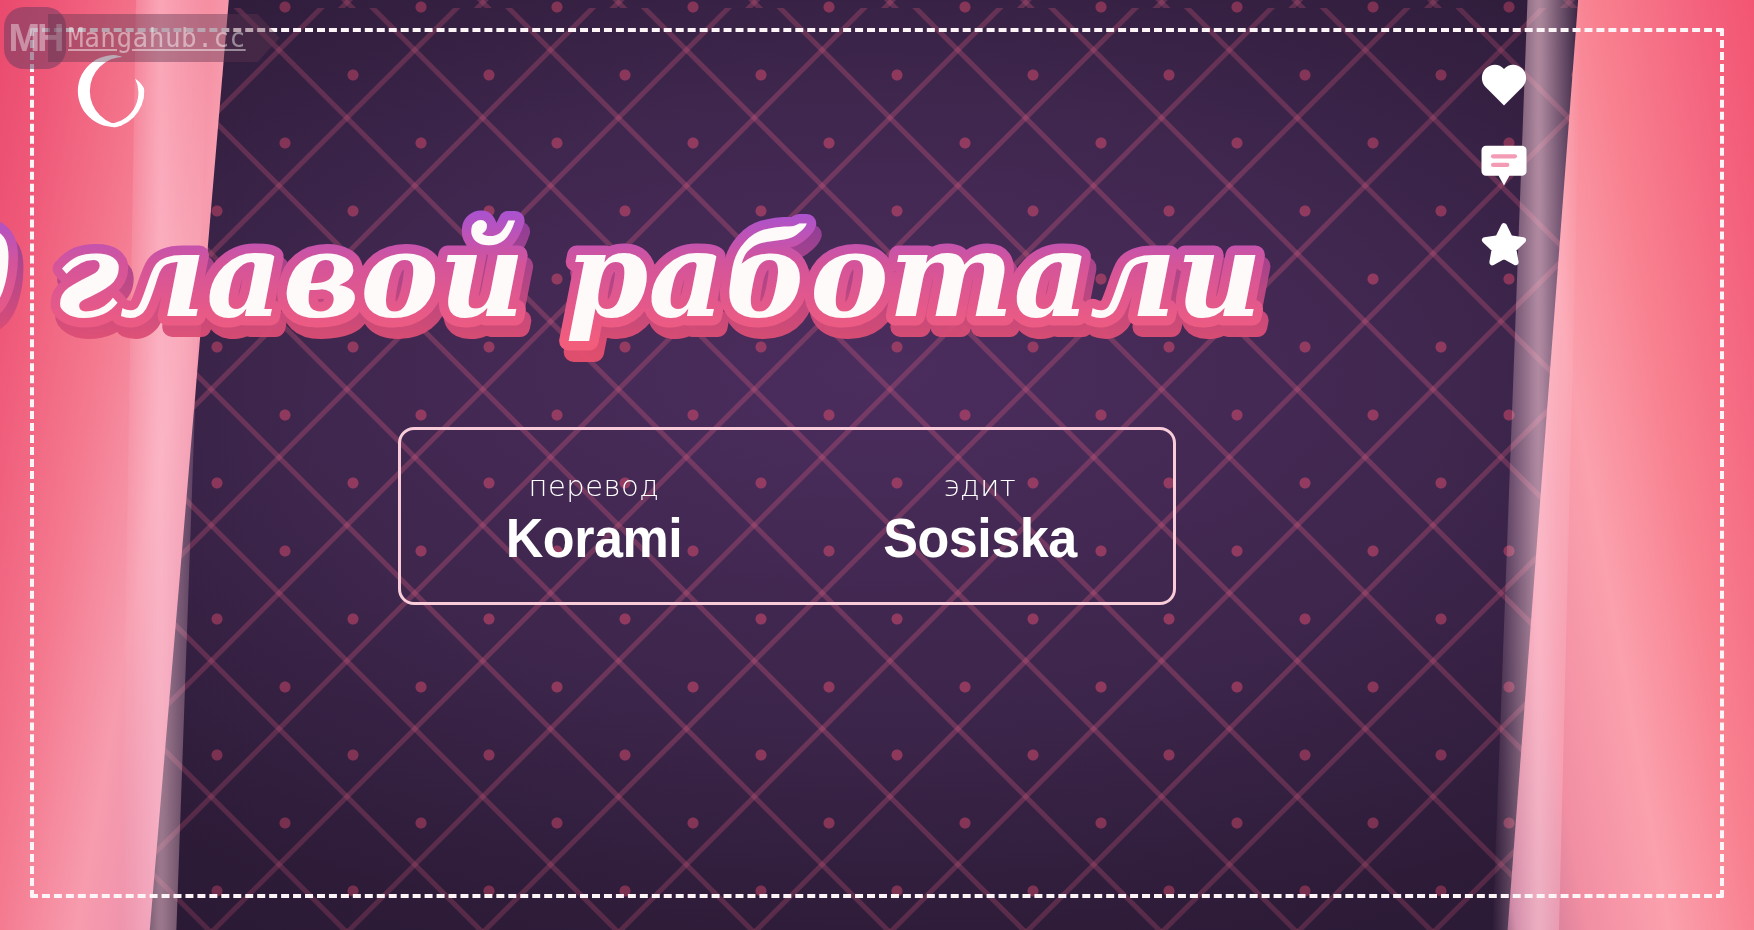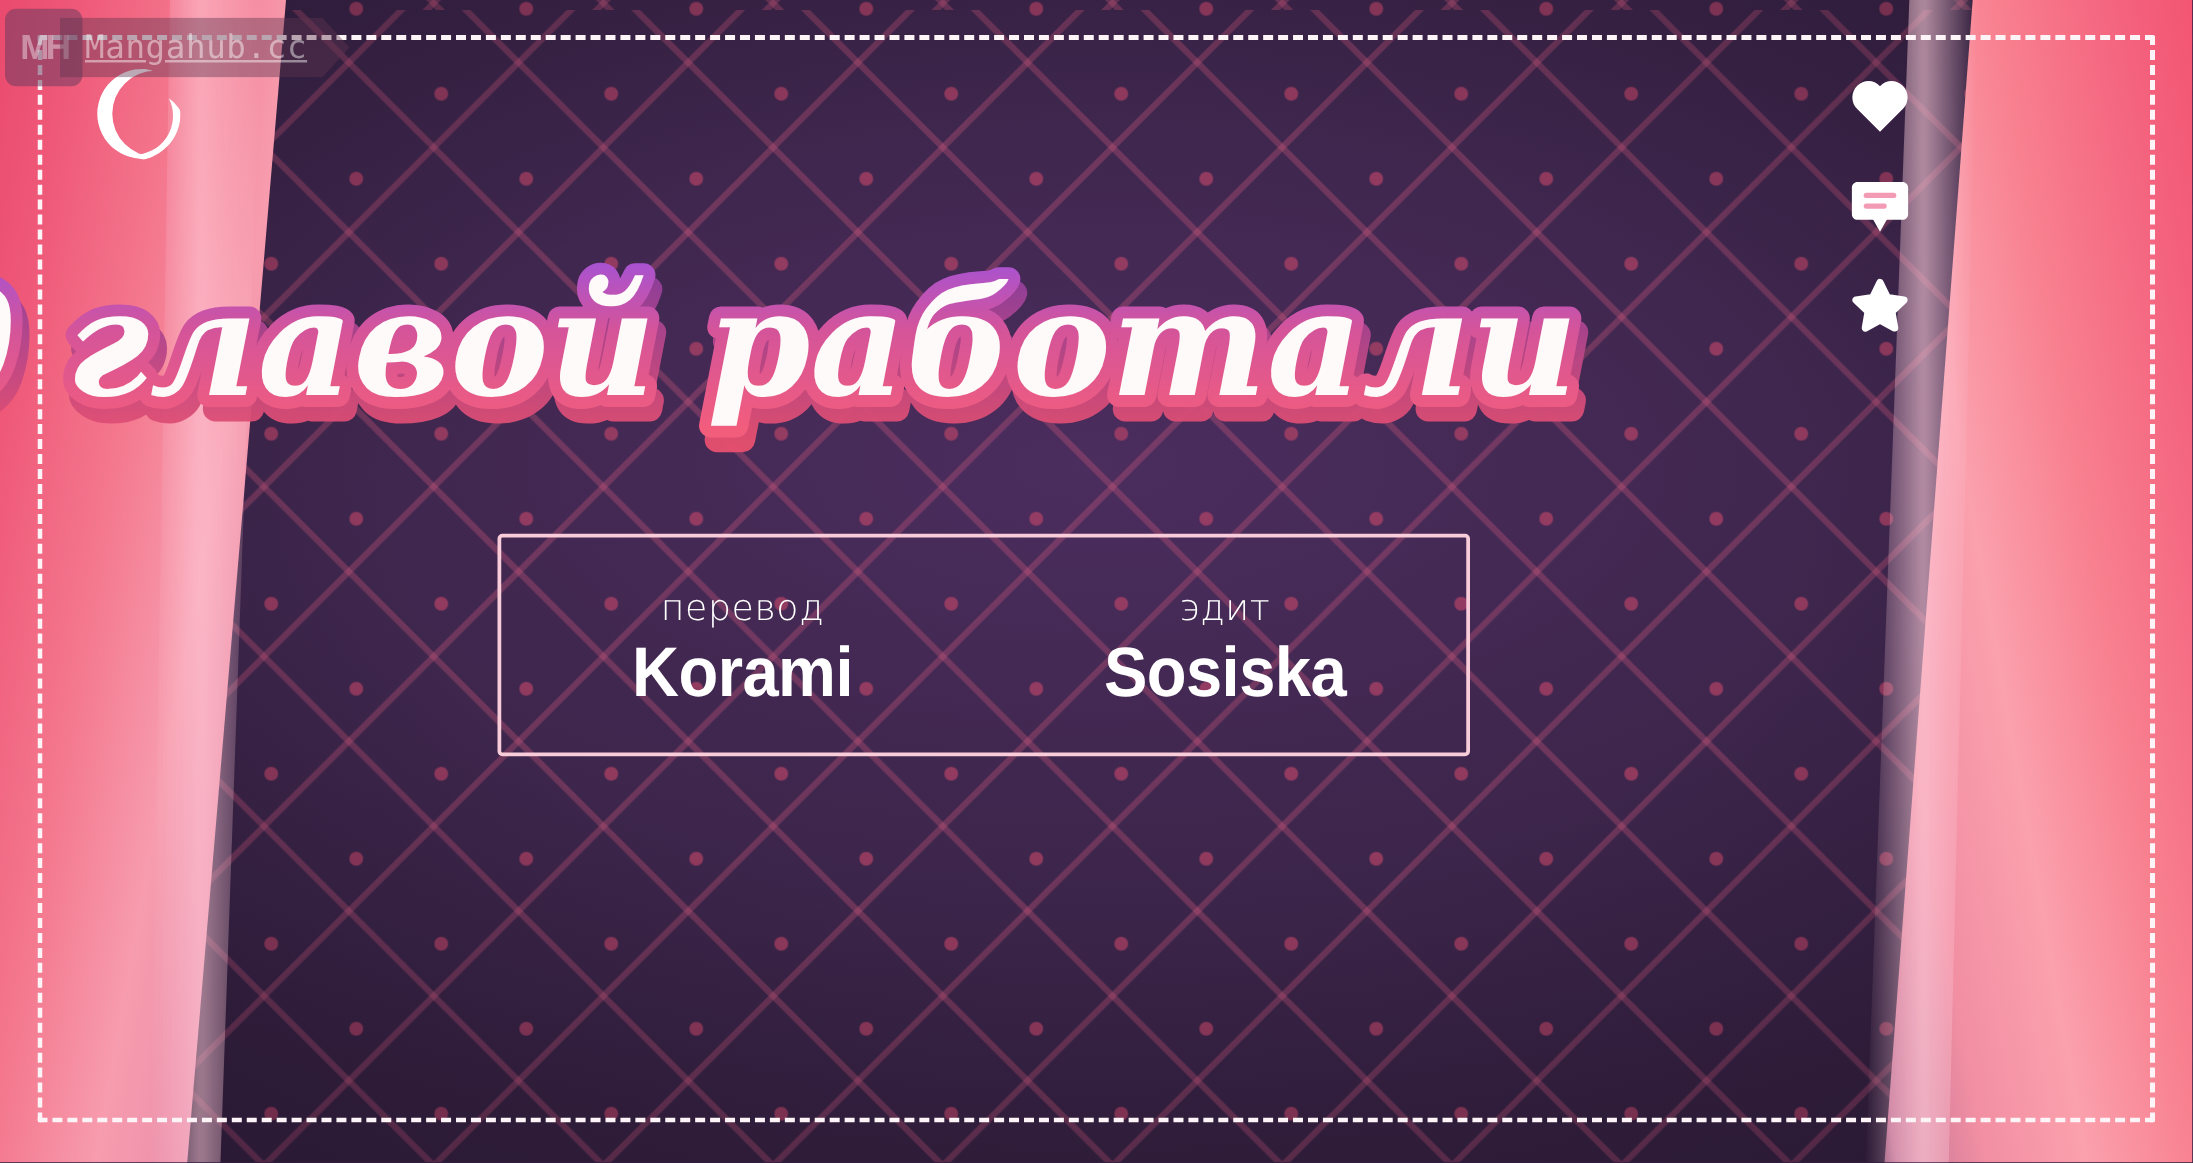--- a/index.html
+++ b/index.html
@@ -150,27 +150,27 @@
     top: 14px;
     display: flex;
     align-items: center;
     height: 48px;
     z-index: 40;
   }
   .wm-badge {
     width: 62px;
     height: 62px;
     margin-left: 4px;
-    border-radius: 9px;
+    border-radius: 20px;
     background: rgba(112,60,96,0.55);
     display: flex;
     align-items: center;
     justify-content: center;
     color: rgba(255,255,255,0.40);
-    font-size: 28px;
+    font-size: 38px;
     font-weight: bold;
     letter-spacing: -3px;
     font-family: "Liberation Sans", sans-serif;
   }
   .wm-plate {
     position: relative;
     margin-left: -18px;
     height: 48px;
     padding: 0 34px 0 20px;
     display: flex;
@@ -240,21 +240,21 @@
 
   
   .credits-box {
     position: absolute;
     left: 398px;
     top: 427px;
     width: 778px;
     height: 178px;
     box-sizing: border-box;
     border: 3px solid #f8ccd8;
-    border-radius: 4px;
+    border-radius: 16px;
     z-index: 20;
     display: flex;
     align-items: center;
   }
   .credit-col {
     flex: 1;
     text-align: center;
     padding-top: 8px;
   }
   .credit-role {

